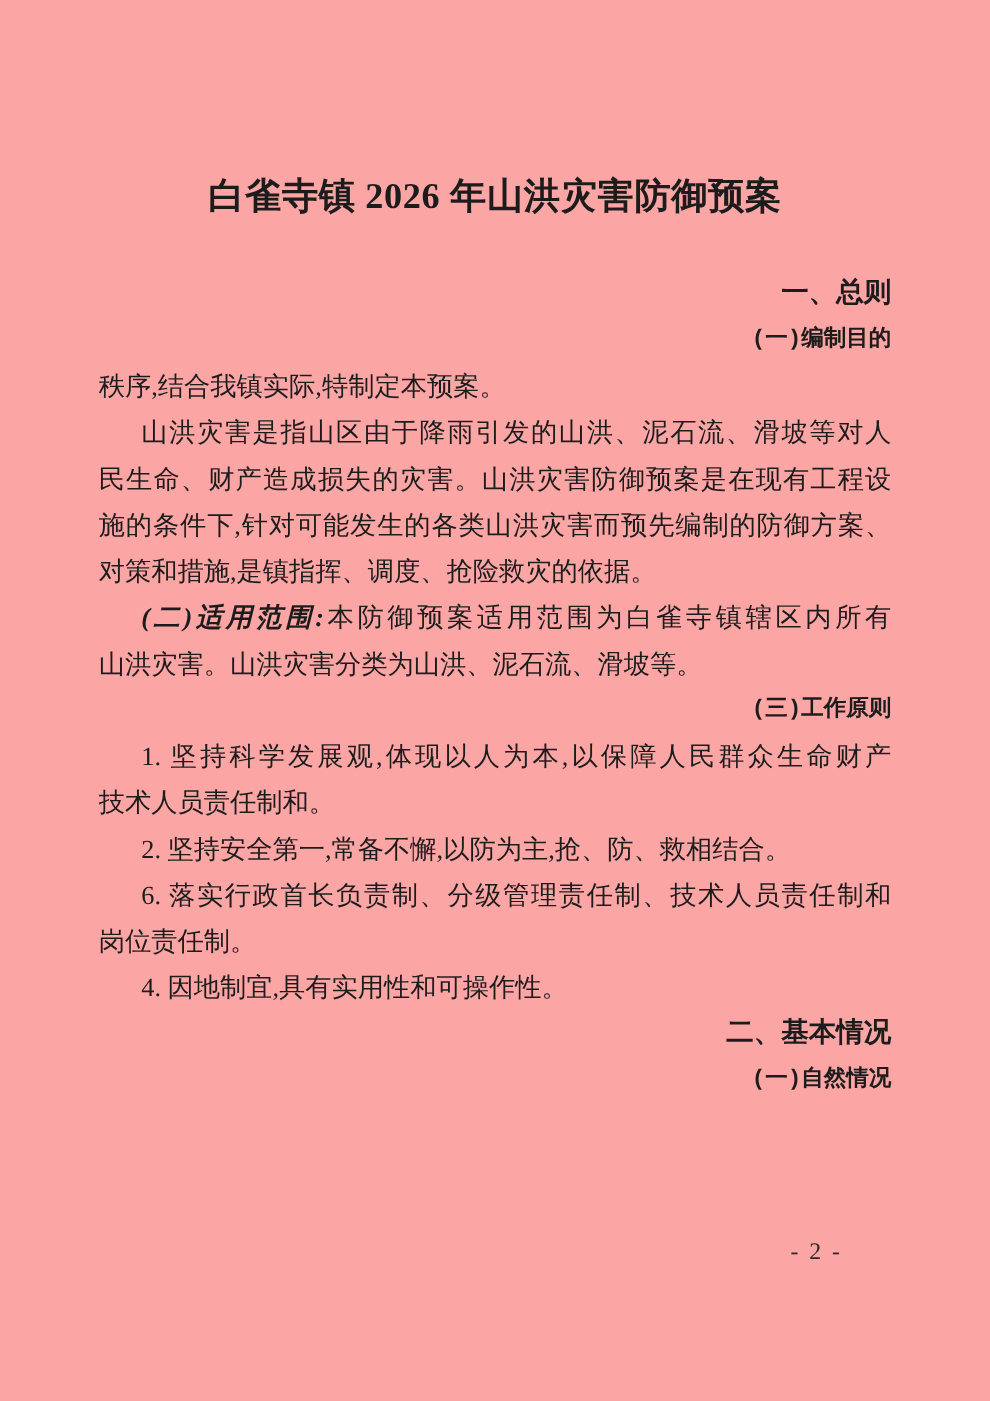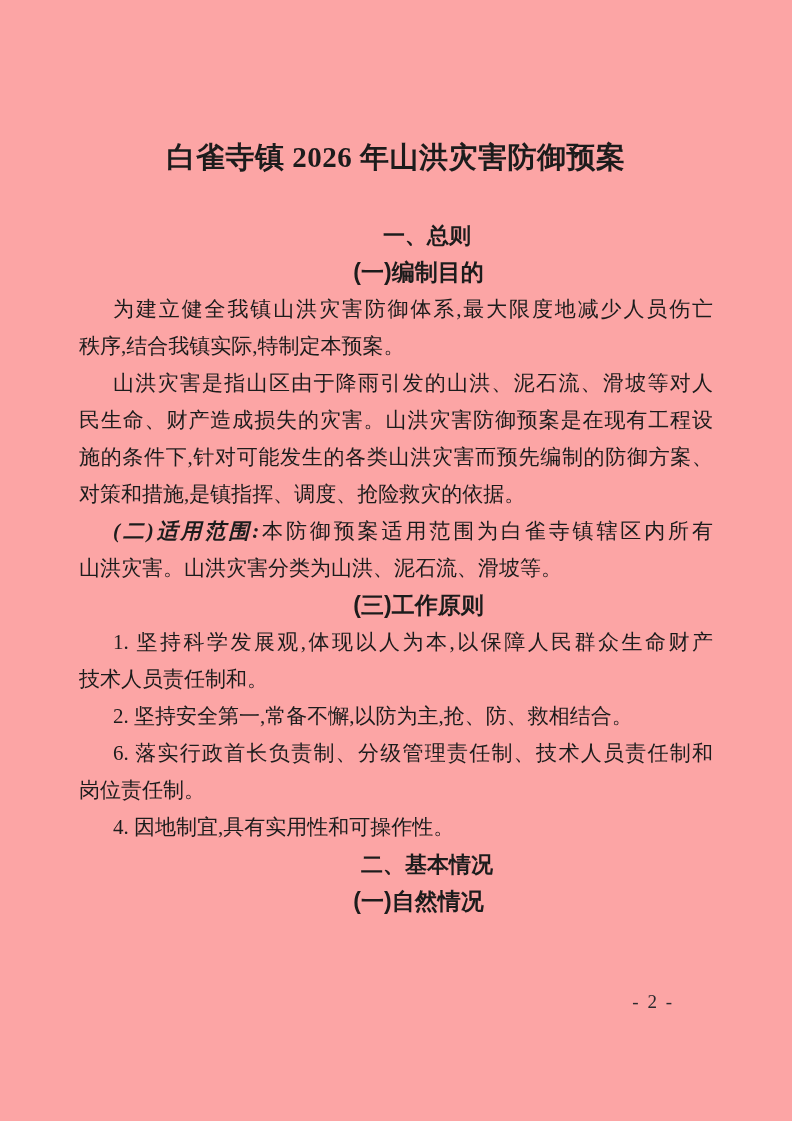--- a/index.html
+++ b/index.html
@@ -34,32 +34,32 @@
     text-align: justify;
     white-space: nowrap;
     overflow: visible;
   }
   .line.fill {
     white-space: normal;
     text-align-last: justify;
   }
   .line.indent { padding-left: 34px; }
   .line.h1 {
-    font-family: Liberation Serif, serif;
+    font-family: Liberation Mono, monospace;
     font-weight: bold;
     font-size: 22px;
     padding-left: 62px;
-    text-align: center;
+    text-align: right;
   }
   .line.h2 {
-    font-family: Liberation Sans, sans-serif;
+    font-family: Liberation Mono, monospace;
     font-weight: bold;
-    font-size: 23px;
+    font-size: 18px;
     padding-left: 45px;
-    text-align: center;
+    text-align: right;
   }
   .lead { font-weight: bold; font-style: italic; }
   .page-number {
     position: absolute;
     top: 991px;
     right: 118px;
     font-size: 19px;
     line-height: 22px;
     font-family: "Liberation Serif", "DejaVu Serif", serif;
     color: #2a2a2e;
@@ -68,21 +68,20 @@
 </style>
 </head>
 <body>
 
 <div class="page">
   <div class="doc-title">白雀寺镇 2026 年山洪灾害防御预案</div>
 
   <div class="doc-body">
       <div class="line h1">一、总则</div>
       <div class="line h2">(一)编制目的</div>
-      <div class="line body indent fill">为建立健全我镇山洪灾害防御体系,最大限度地减少人员伤亡</div>
       <div class="line body">秩序,结合我镇实际,特制定本预案。</div>
       <div class="line body indent fill">山洪灾害是指山区由于降雨引发的山洪、泥石流、滑坡等对人</div>
       <div class="line body fill">民生命、财产造成损失的灾害。山洪灾害防御预案是在现有工程设</div>
       <div class="line body fill">施的条件下,针对可能发生的各类山洪灾害而预先编制的防御方案、</div>
       <div class="line body">对策和措施,是镇指挥、调度、抢险救灾的依据。</div>
       <div class="line body indent fill"><span class="lead">(二)适用范围:</span>本防御预案适用范围为白雀寺镇辖区内所有</div>
       <div class="line body">山洪灾害。山洪灾害分类为山洪、泥石流、滑坡等。</div>
       <div class="line h2">(三)工作原则</div>
       <div class="line body indent fill">1. 坚持科学发展观,体现以人为本,以保障人民群众生命财产</div>
       <div class="line body">技术人员责任制和。</div>

